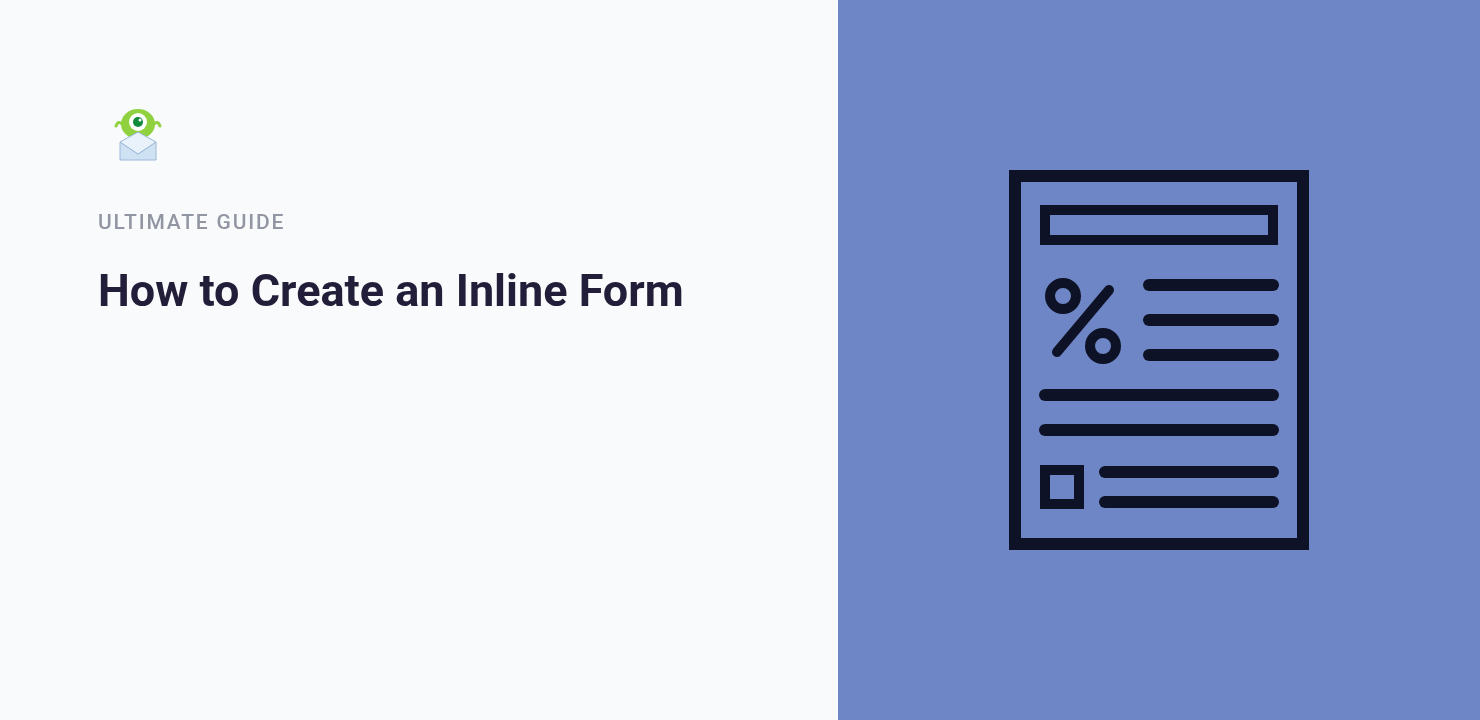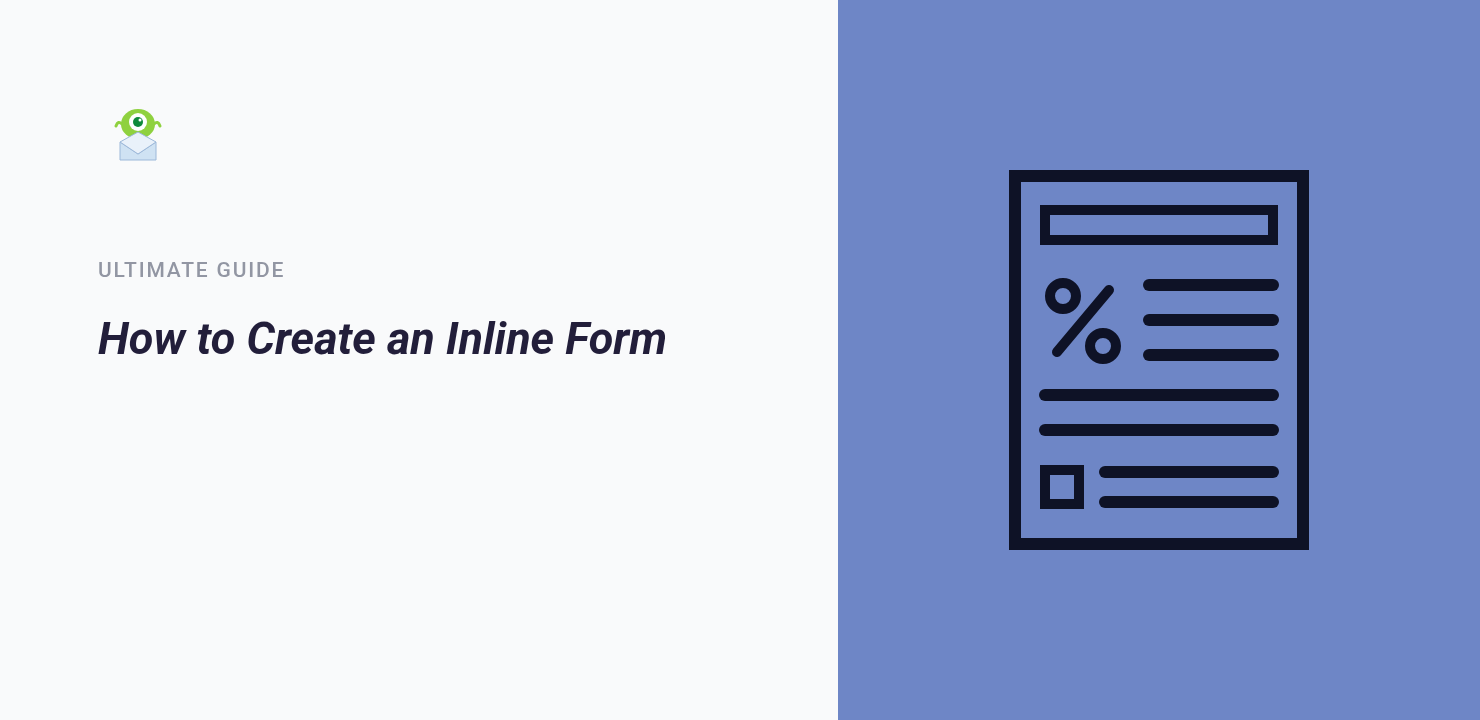--- a/index.html
+++ b/index.html
@@ -8,21 +8,21 @@
     height: 720px;
     font-family: -apple-system, BlinkMacSystemFont, "Segoe UI", Roboto, Helvetica, Arial, sans-serif;
     display: flex;
     background: #f9fafb;
     overflow: hidden;
   }
   .left-panel {
     width: 838px;
     height: 720px;
     background: #f9fafb;
-    padding: 100px 90px 0 98px;
+    padding: 52px 90px 0 98px;
     position: relative;
   }
   .logo-wrap {
     position: absolute;
     top: 104px;
     left: 108px;
     width: 60px;
     height: 60px;
   }
   .category {
@@ -31,21 +31,20 @@
     font-weight: 500;
     letter-spacing: 1.8px;
     color: #9296a3;
   }
   .title {
     margin-top: 30px;
     font-size: 45px;
     font-weight: 700;
     color: #221e3a;
     line-height: 1.2;
-    font-style: italic;
   }
   .right-panel {
     width: 642px;
     height: 720px;
     background: #6e86c6;
     display: flex;
     align-items: center;
     justify-content: center;
   }
   .form-icon {

